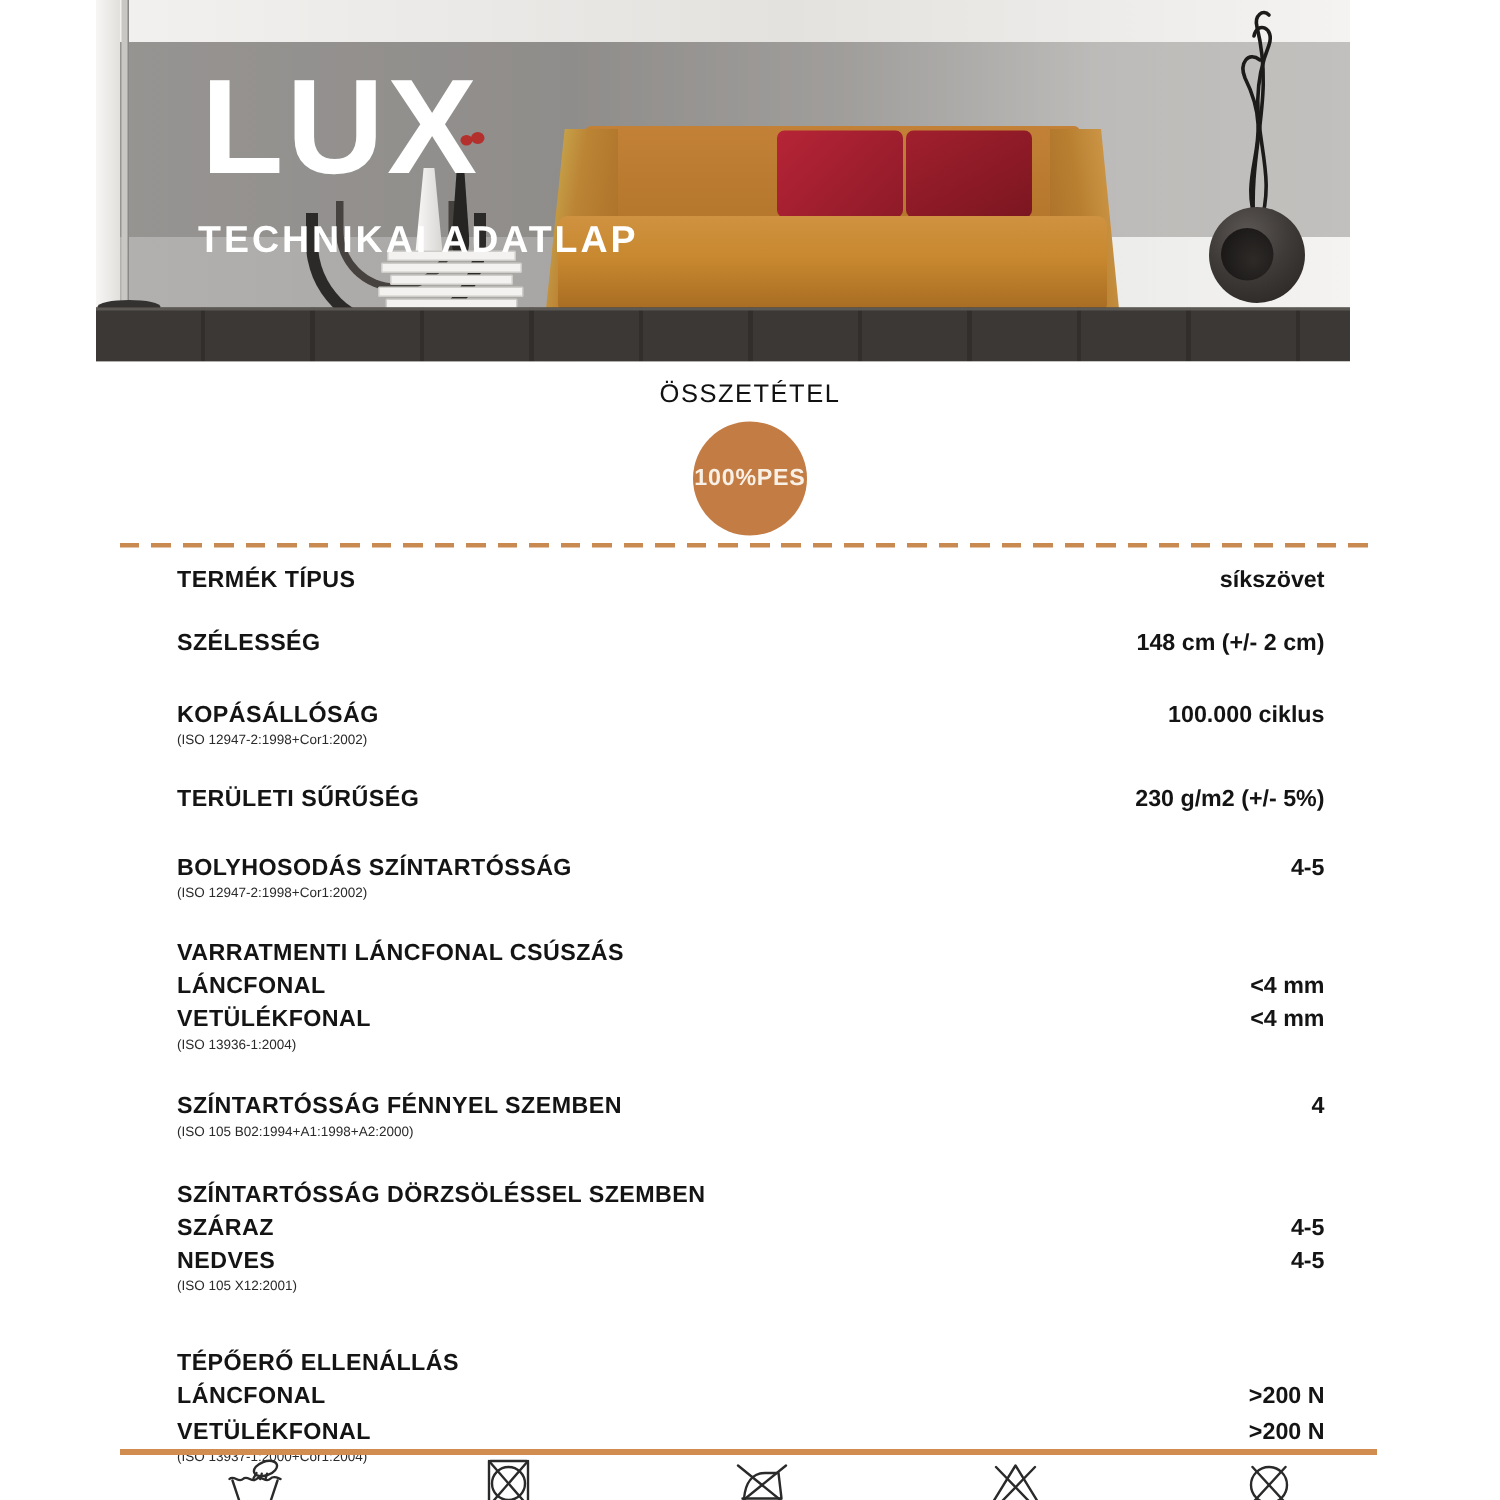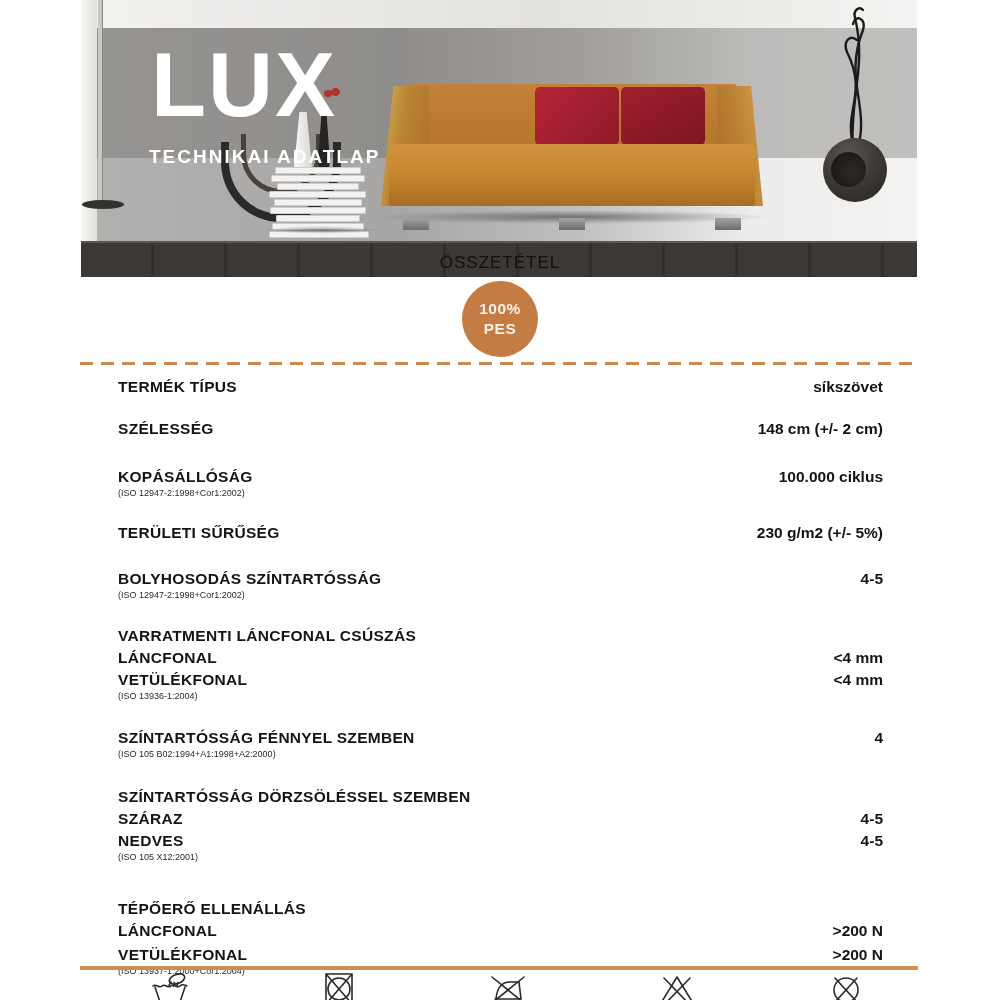--- a/index.html
+++ b/index.html
@@ -1,21 +1,21 @@
 <!DOCTYPE html>
 <html><head>
 <meta charset="utf-8">
 <style>
   html,body{margin:0;padding:0;}
   body{
     width:1000px;height:1000px;position:relative;overflow:hidden;
     background:#ffffff;font-family:"Liberation Sans",sans-serif;color:#141414;
   }
   
-  .photo{position:absolute;left:81px;top:0;width:836px;height:277px;overflow:hidden;
+  .photo{position:absolute;left:64px;top:0;width:836px;height:241px;overflow:hidden;
     background:linear-gradient(90deg,#b3b1af 0%,#a8a6a4 38%,#c2c0be 60%,#ececea 80%,#f4f3f1 100%);}
   .wall-top{position:absolute;top:0;left:0;right:0;height:28px;
     background:linear-gradient(90deg,#f2f1ef,#e4e2df 55%,#f4f3f1);}
   .band{position:absolute;top:28px;left:0;right:0;height:130px;background:rgba(96,94,92,0.34);}
   .floor{position:absolute;bottom:0;left:0;right:0;height:36px;
     background:repeating-linear-gradient(90deg,#3b3835 0 70px,#312e2b 70px 73px);}
   .floor::before{content:"";position:absolute;top:0;left:0;right:0;height:2px;background:#5b5854;}
   .left-wall{position:absolute;left:0;top:0;width:16px;bottom:36px;
     background:linear-gradient(90deg,#f7f6f4,#e2e0dd);}
   .lamp-pole{position:absolute;left:17px;top:0;width:4px;height:205px;background:#c9c7c4;box-shadow:1px 0 0 #8a8886;}
@@ -62,27 +62,27 @@
     background:radial-gradient(ellipse at center,rgba(0,0,0,.4),transparent 70%);}
   
   .sphere{position:absolute;left:742px;top:138px;width:64px;height:64px;border-radius:50%;
     background:radial-gradient(circle at 40% 28%,#5c5754 0%,#3f3b38 45%,#252220 100%);}
   .sphere::after{content:"";position:absolute;left:12%;top:22%;width:55%;height:55%;border-radius:50%;
     background:radial-gradient(circle at 62% 62%,#2a2725,#161413 72%);opacity:.9;}
   .twigs{position:absolute;left:716px;top:0;}
   
   .lux{position:absolute;left:70px;top:40px;font-size:90px;font-weight:800;color:#ffffff;
     letter-spacing:2px;line-height:1;}
-  .hdr-sub{position:absolute;left:68px;top:146px;font-size:19px;font-weight:700;color:#ffffff;
+  .hdr-sub{position:absolute;left:68px;top:146px;font-size:25px;font-weight:700;color:#ffffff;
     letter-spacing:2px;}
   
   .comp-head{position:absolute;top:253px;left:0;width:1000px;text-align:center;
     font-size:17px;font-weight:400;letter-spacing:1px;color:#111;}
   .badge{position:absolute;top:281px;left:462px;width:76px;height:76px;border-radius:50%;
-    color:#f8f0e4;display:flex;flex-direction:column;align-items:center;justify-content:center;
+    color:#f8f0e4;display:flex;align-items:center;justify-content:center;
     font-weight:800;font-size:15.5px;letter-spacing:.5px;line-height:20px;}
   .dashes{position:absolute;top:362px;left:80px;width:838px;height:3px;
     background:repeating-linear-gradient(90deg,#c98a52 0 13px,transparent 13px 21px);}
   
   .row{position:absolute;left:118px;width:765px;}
   .line{display:flex;justify-content:space-between;align-items:flex-end;line-height:19px;}
   .line + .line{margin-top:3px;}
   .l{font-size:15.5px;font-weight:800;letter-spacing:.3px;color:#141414;}
   .val{font-size:15.5px;font-weight:800;color:#141414;white-space:nowrap;text-align:right;}
   .iso{font-size:9px;font-weight:400;color:#2a2a2a;margin-top:2px;letter-spacing:0;}

